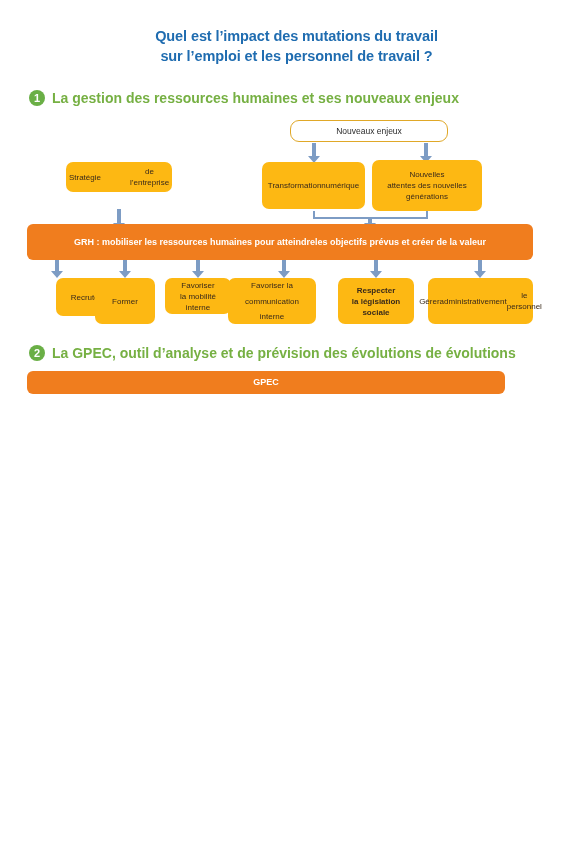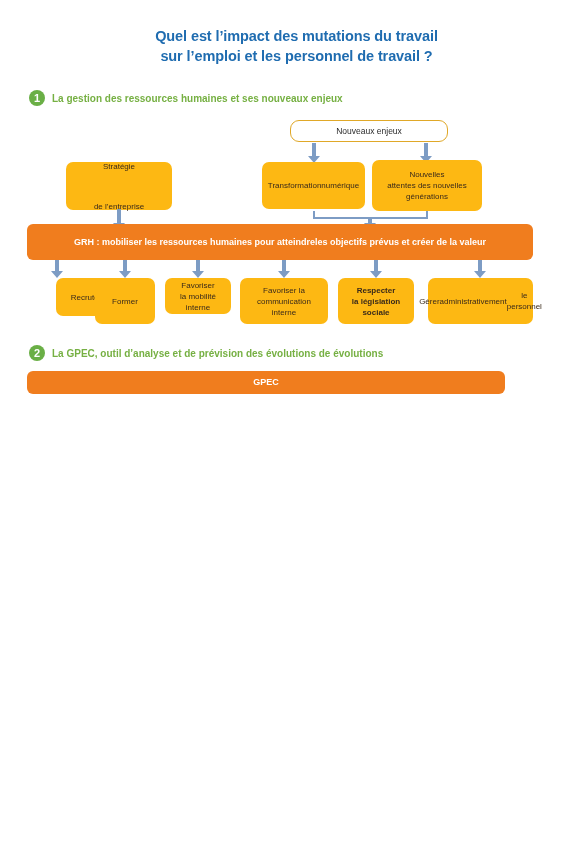--- a/index.html
+++ b/index.html
@@ -53,21 +53,21 @@
     background: #6AAF46;
     color: #ffffff;
     font-size: 11px;
     font-weight: bold;
     line-height: 16px;
     text-align: center;
     flex: 0 0 auto;
   }
   .section-label {
     color: #76B043;
-    font-size: 10px;
+    font-size: 14px;
     font-weight: bold;
     white-space: nowrap;
   }
 
   #sec1 { left: 29px; top: 90px; }
   #sec2 { left: 29px; top: 345px; }
 
   
   .box {
     position: absolute;
@@ -159,21 +159,21 @@
 
   <div class="arrow" style="left:308px; top:143px; height:20px;">
     <span class="shaft" style="height:13px;"></span>
     <span class="head" style="top:13px;"></span>
   </div>
   <div class="arrow" style="left:420px; top:143px; height:20px;">
     <span class="shaft" style="height:13px;"></span>
     <span class="head" style="top:13px;"></span>
   </div>
 
-  <div class="box box-yellow" style="left:66px; top:162px; width:106px; height:48px; flex-direction:column;gap:29px;">
+  <div class="box box-yellow" style="left:66px; top:162px; width:106px; height:30px; flex-direction:row;gap:29px;">
     <span>Stratégie</span>
     <span>de l’entreprise</span>
   </div>
 
   <div class="box box-yellow" style="left:262px; top:162px; width:103px; height:47px; flex-direction:row;">
     <span>Transformation</span>
     <span>numérique</span>
   </div>
 
   <div class="box box-yellow" style="left:372px; top:160px; width:110px; height:51px; flex-direction:column;">
@@ -232,21 +232,21 @@
   <div class="box box-yellow" style="left:95px; top:278px; width:60px; height:46px; flex-direction:column;">
     <span>Former</span>
   </div>
 
   <div class="box box-yellow" style="left:165px; top:278px; width:66px; height:36px; flex-direction:column;">
     <span>Favoriser</span>
     <span>la mobilité</span>
     <span>interne</span>
   </div>
 
-  <div class="box box-yellow" style="left:240px; top:278px; width:88px; height:46px; flex-direction:column;">
+  <div class="box box-yellow" style="left:228px; top:278px; width:88px; height:46px; flex-direction:column;justify-content:space-between;">
     <span>Favoriser la</span>
     <span>communication</span>
     <span>interne</span>
   </div>
 
   <div class="box box-yellow" style="left:338px; top:278px; width:76px; height:46px; flex-direction:column;font-weight:bold;">
     <span>Respecter</span>
     <span>la législation</span>
     <span>sociale</span>
   </div>

